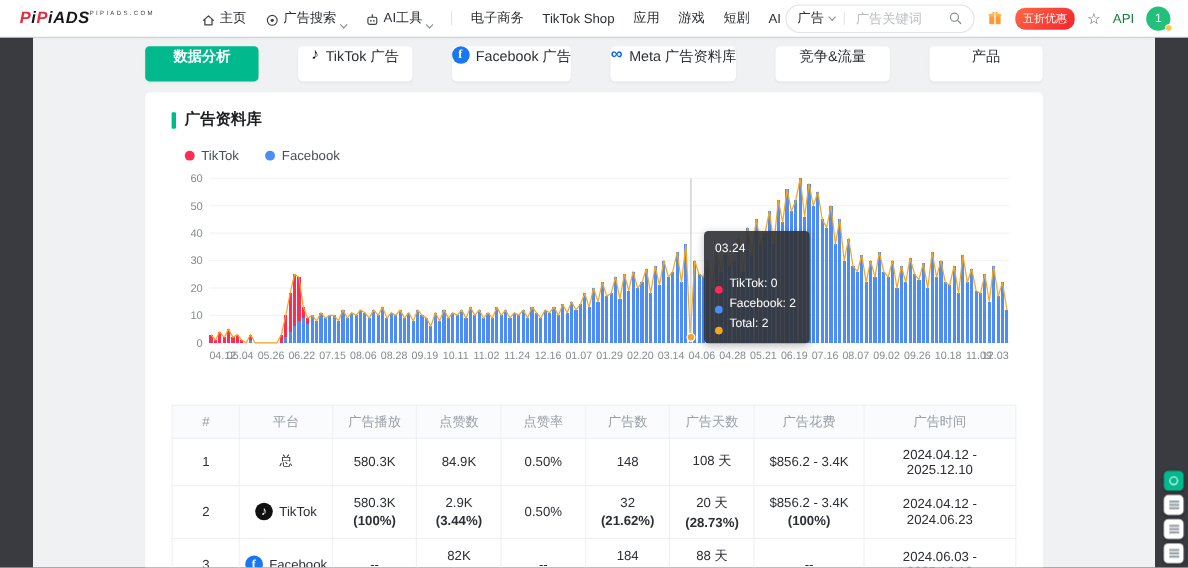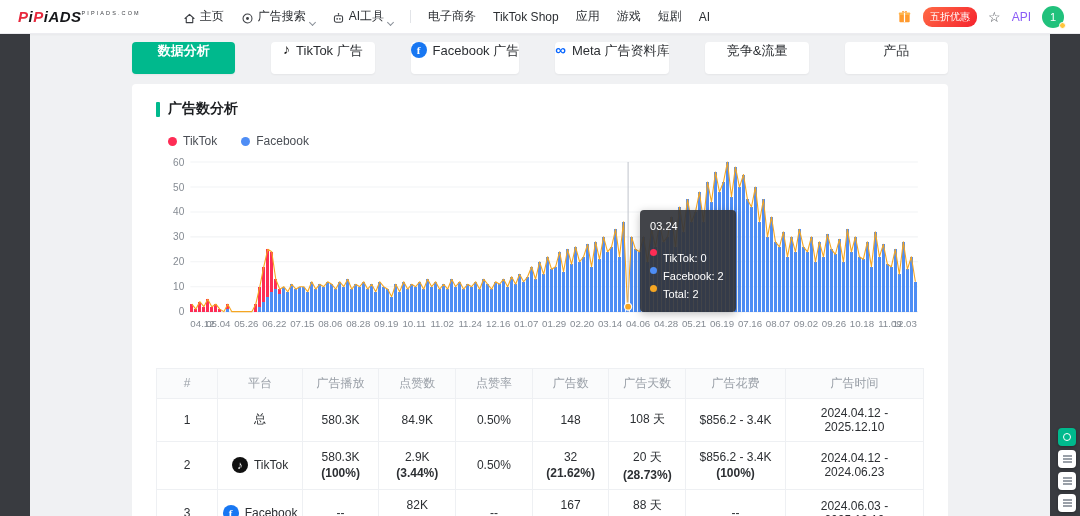--- a/index.html
+++ b/index.html
@@ -28,21 +28,21 @@
   .nav-right { margin-left:auto; display:flex; align-items:center; gap:11px; }
   .search-pill { display:flex; align-items:center; border:1px solid #e0e2e6; border-radius:14px; height:26px; padding:0 10px; width:172px; font-size:12px; color:#333; background:#fff; }
   .search-cat { display:flex; align-items:center; gap:5px; cursor:pointer; }
   .search-div { width:1px; height:12px; background:#e2e4e8; margin:0 8px; }
   .search-input { border:none; outline:none; flex:1; width:50px; font-size:12px; color:#333; background:transparent; font-family:inherit; }
   .search-input::placeholder { color:#b9bec6; }
   .sicon { display:inline-flex; cursor:pointer; }
   .gift { display:inline-flex; cursor:pointer; }
   .promo-badge { background:linear-gradient(135deg,#ff6a45,#f5222d); color:#fff; font-size:10px; padding:3px 7px; border-radius:9px; cursor:pointer; white-space:nowrap; }
   .star { font-size:14px; color:#4a4e55; cursor:pointer; line-height:1; }
-  .api { font-size:12px; color:#8b5cf6; cursor:pointer; }
+  .api { font-size:12px; color:#15803d; cursor:pointer; }
   .avatar { width:22px; height:22px; border-radius:50%; background:#21c17c; color:#fff; font-size:11px; display:flex; align-items:center; justify-content:center; position:relative; cursor:pointer; }
   .avatar-dot { position:absolute; right:-2px; bottom:-1px; width:7px; height:7px; border-radius:50%; background:#ffc53d; border:1px solid #fff; }
 
   
   .page { width:1020px; height:482px; margin:0 auto; background:#f0f1f3; overflow:hidden; }
   .inner { width:816px; margin:0 auto; }
 
   .tab-bar { display:flex; gap:36px; padding:8px 0; }
   .tab { flex:1; height:32px; background:#fff; border-radius:4px; display:flex; align-items:flex-start; justify-content:center; gap:6px; font-size:13px; color:#2c2f33; cursor:pointer; box-shadow:0 1px 2px rgba(0,0,0,.05); white-space:nowrap; }
   .tab.active { background:#00b98d; color:#fff; font-weight:700; }
@@ -57,21 +57,21 @@
   .accent-bar { width:4px; height:15px; background:#00b98d; border-radius:1px; display:inline-block; }
 
   .legend { display:flex; gap:24px; margin:16px 0 4px 12px; font-size:12px; color:#4a4e55; align-items:center; }
   .legend-item { display:flex; align-items:center; gap:6px; cursor:pointer; }
   .ldot { width:9px; height:9px; border-radius:50%; display:inline-block; }
 
   .chart-wrap { position:relative; margin-top:2px; }
   #ads-chart { width:100%; display:block; }
   .tooltip { position:absolute; background:rgba(50,52,58,.92); color:#fff; border-radius:4px; padding:7px 10px 8px; font-size:11px; line-height:1.65; pointer-events:none; min-width:96px; box-shadow:0 2px 8px rgba(0,0,0,.25); }
   .tdate { margin-bottom:14px; }
-  .trow { display:flex; align-items:flex-start; gap:6px; white-space:nowrap; }
+  .trow { display:flex; align-items:flex-end; gap:6px; white-space:nowrap; }
   .tdot { width:7px; height:7px; border-radius:50%; flex:0 0 auto; }
 
   .table-wrap { margin-top:30px; }
   table { width:100%; border-collapse:collapse; font-size:12px; color:#2c2f33; text-align:center; }
   th { background:#fafbfc; color:#9aa0a8; font-weight:400; height:30px; border:1px solid #eef0f3; font-size:12px; padding:4px; }
   td { border:1px solid #eef0f3; padding:7px 4px; }
   .sub { display:block; margin-top:2px;font-weight:bold; }
   .platform-cell { display:flex; align-items:center; justify-content:center; gap:6px; }
 
   .float-widget { position:fixed; right:4px; top:428px; display:flex; flex-direction:column; gap:4px; z-index:10; }
@@ -136,20 +136,34 @@
       </div>
       <div class="nav-item">
         <span>短剧</span>
       </div>
       <div class="nav-item">
         <span>AI</span>
       </div>
     </nav>
 
   <div class="nav-right">
+    <div class="search-pill">
+      <span class="search-cat">
+        <span>广告</span>
+        <span class="caret"></span>
+      </span>
+      <span class="search-div"></span>
+      <input class="search-input" placeholder="广告关键词" style="">
+      <span class="sicon">
+        <svg width="13" height="13" viewBox="0 0 16 16">
+            <circle cx="7" cy="7" r="4.5" fill="none" stroke="#8a9099" stroke-width="1.4"></circle>
+            <path d="M10.5 10.5 14 14" stroke="#8a9099" stroke-width="1.4" stroke-linecap="round"></path>
+          </svg>
+      </span>
+    </div>
 
     <span class="gift">
       <svg width="15" height="15" viewBox="0 0 16 16">
           <rect x="2.5" y="6" width="11" height="8" rx="1" fill="#ff9a2e"></rect>
           <rect x="2" y="3.8" width="12" height="2.6" rx="0.8" fill="#ffb54d"></rect>
           <path d="M8 3.8v10.2" stroke="#fff" stroke-width="1.3"></path>
           <path d="M5.5 3.6C5 2 7 1.4 8 3.4 9 1.4 11 2 10.5 3.6z" fill="#ff9a2e"></path>
         </svg>
     </span>
     <span class="promo-badge">五折优惠</span>
@@ -185,21 +199,21 @@
           <span>竞争&amp;流量</span>
         </div>
         <div class="tab">
           <span>产品</span>
         </div>
       </div>
 
     <div class="card">
       <div class="section-title">
         <span class="accent-bar"></span>
-        <span>广告数分析</span>
+        <span>广告资料库</span>
       </div>
 
       <div class="legend" id="legend">
           <span class="legend-item">
             <span class="ldot" style="background: rgb(254, 44, 85);"></span>
             <span>TikTok</span>
           </span>
           <span class="legend-item">
             <span class="ldot" style="background: rgb(78, 141, 245);"></span>
             <span>Facebook</span>
@@ -505,21 +519,21 @@
                 <td>3</td>
                 <td>
                   <div class="platform-cell">
                     <span class="picon picon-fb">f</span>
                     <span>Facebook</span>
                   </div>
                 </td>
                 <td><span>--</span></td>
                 <td><span>82K</span><span class="sub">(96.56%)</span></td>
                 <td><span>--</span></td>
-                <td><span>167</span><span class="sub">(78.38%)</span></td>
+                <td><span>184</span><span class="sub">(78.38%)</span></td>
                 <td><span>88 天</span><span class="sub">(81.48%)</span></td>
                 <td><span>--</span></td>
                 <td><span>2024.06.03 - 2025.12.10</span></td>
               </tr>
             </tbody>
         </table>
       </div>
     </div>
 
   </div>

